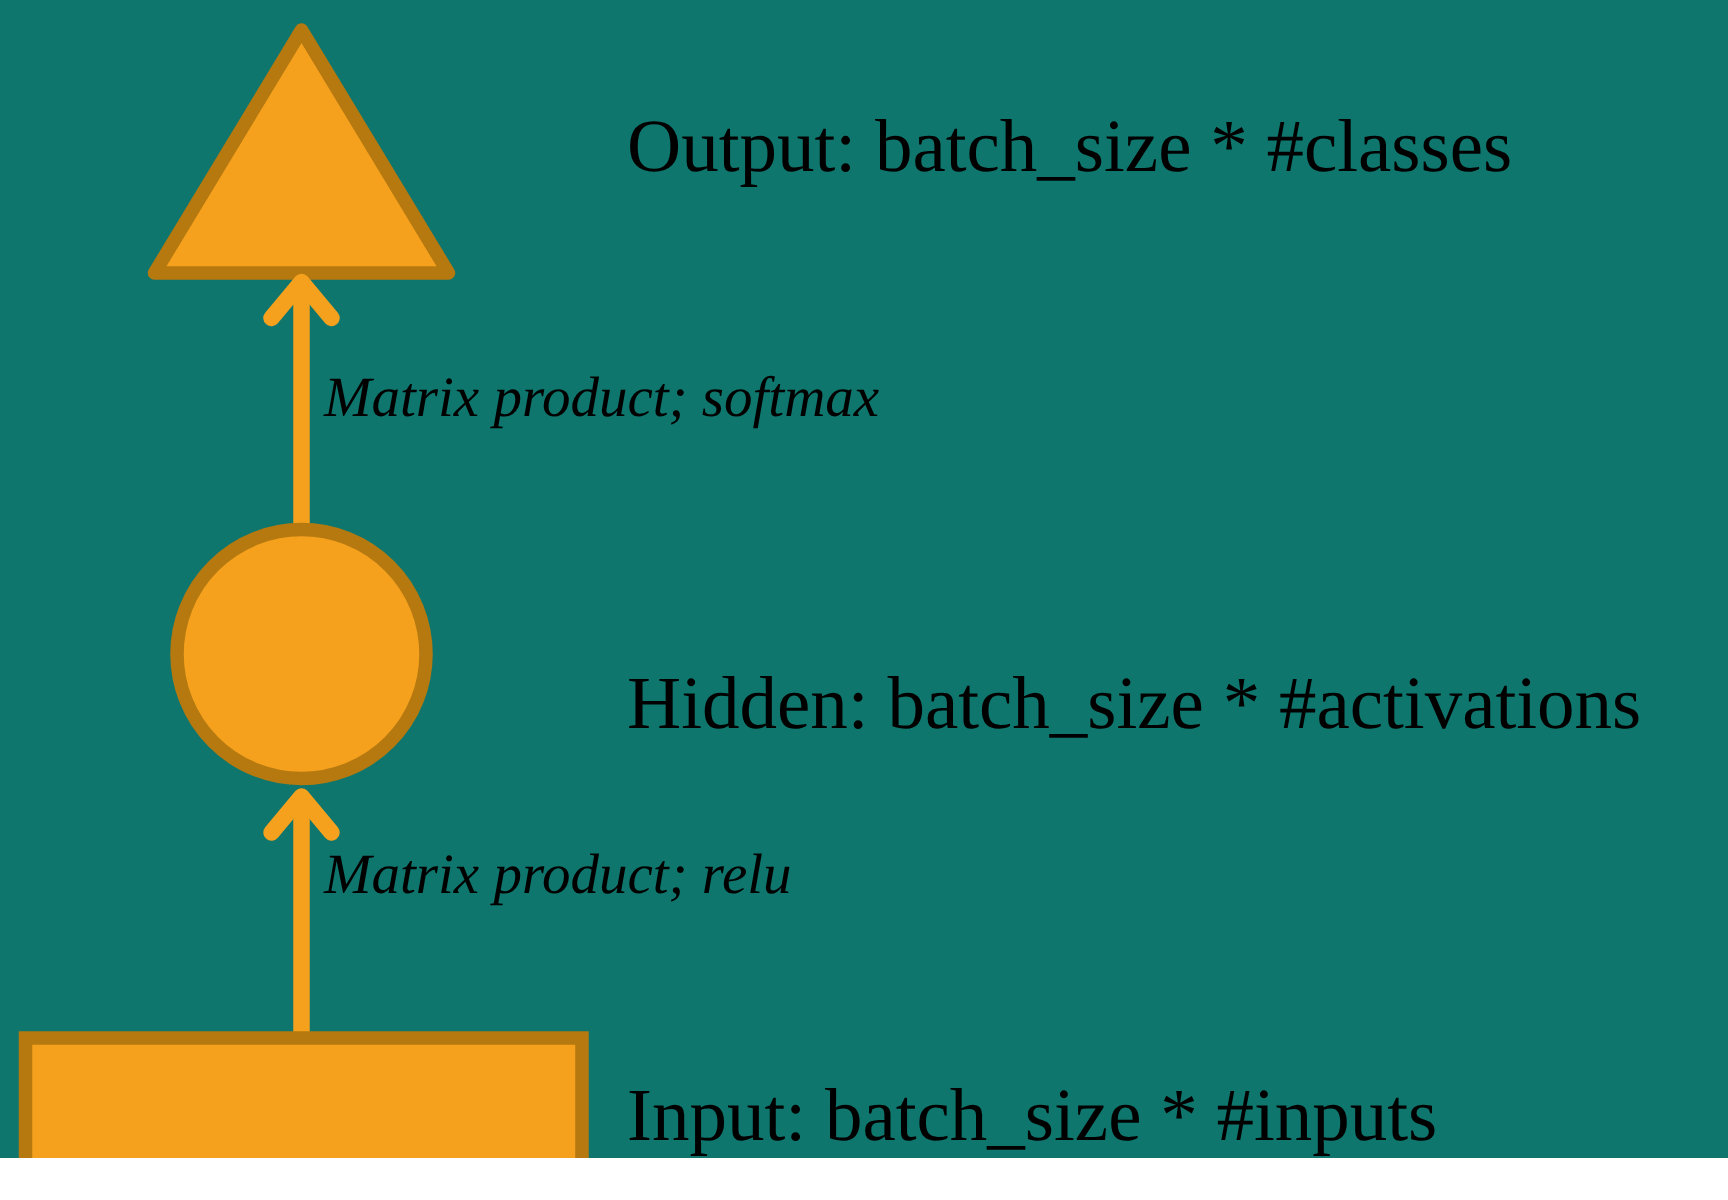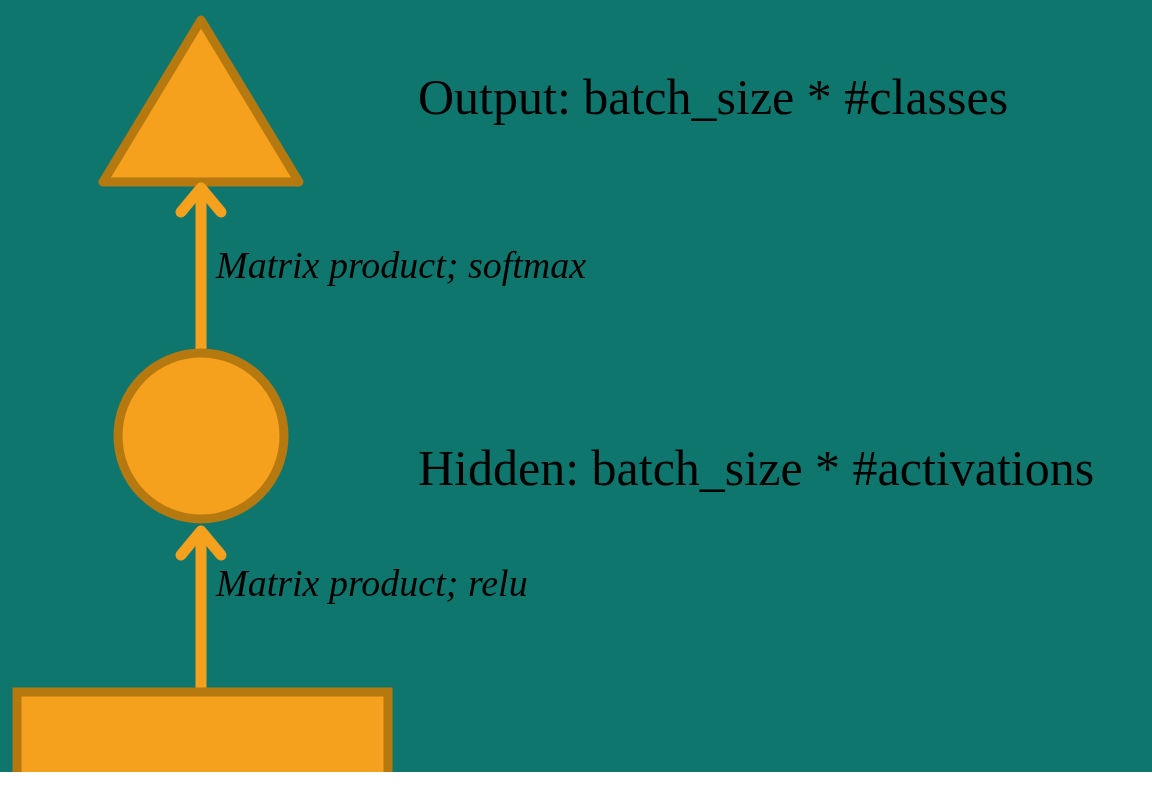--- a/index.html
+++ b/index.html
@@ -70,14 +70,15 @@
   </svg>
 
   <div class="label label-node" id="label-output">Output: batch_size * #classes</div>
 
   <div class="label label-edge" id="label-softmax">Matrix product; softmax</div>
 
   <div class="label label-node" id="label-hidden">Hidden: batch_size * #activations</div>
 
   <div class="label label-edge" id="label-relu">Matrix product; relu</div>
 
+  <div class="label label-node" id="label-input">Input: batch_size * #inputs</div>
 
 </div>
 
 </body></html>

